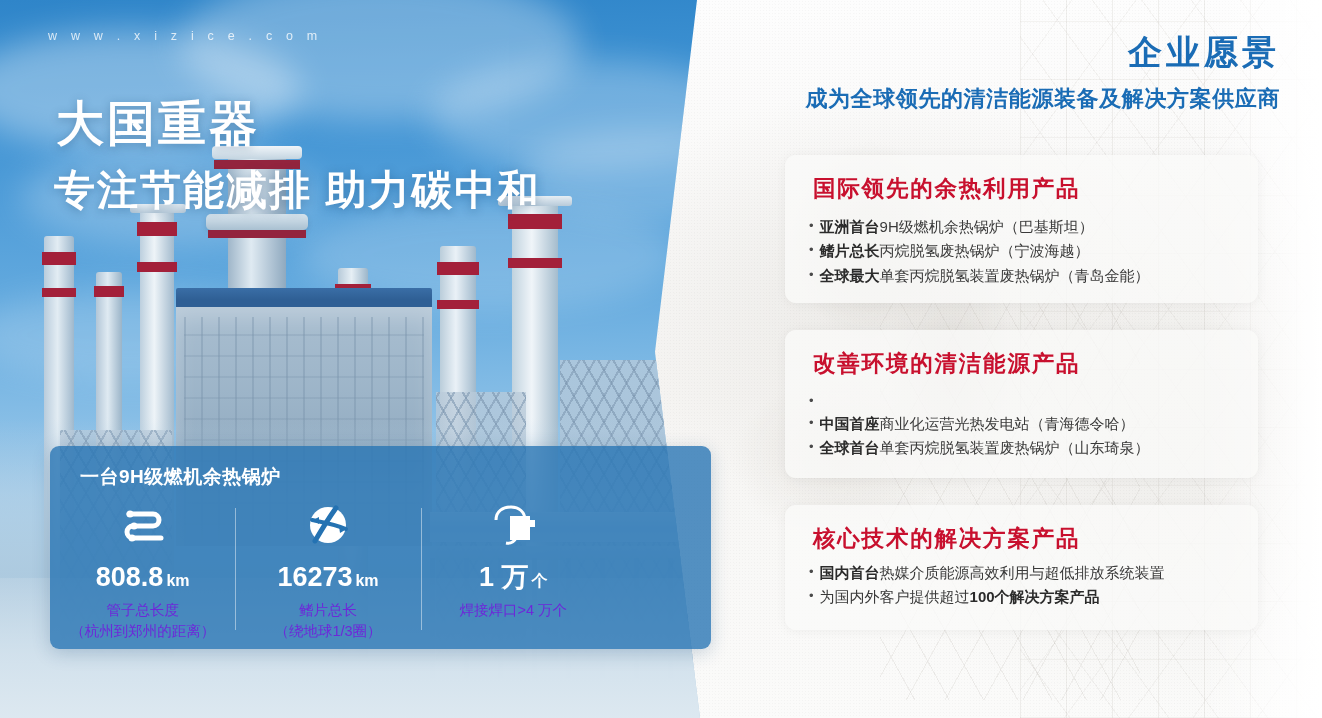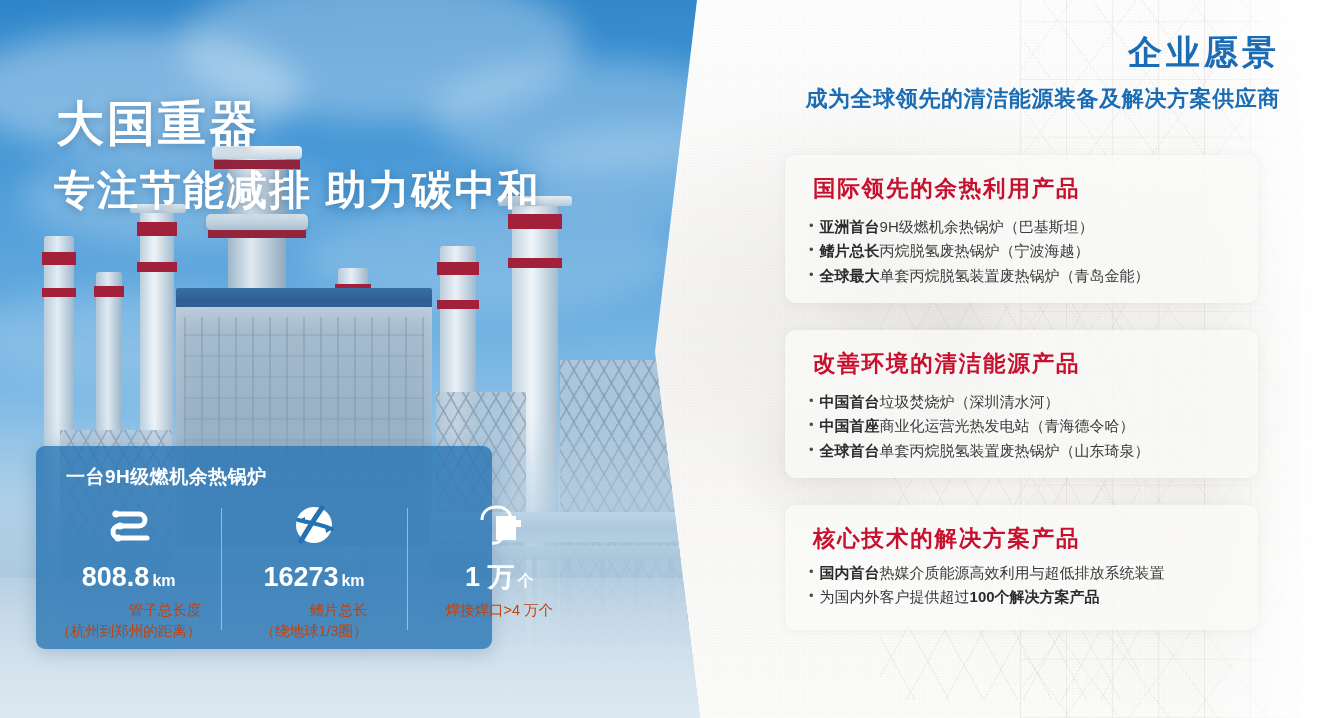--- a/index.html
+++ b/index.html
@@ -142,40 +142,40 @@
     text-shadow:0 2px 10px rgba(18,60,104,.35);
   }
   .subheadline {
     position:absolute; left:54px; top:170px; z-index:6; color:#ffffff;
     font-weight:bold; font-size:41px; letter-spacing:2px; line-height:1;
     text-shadow:0 2px 10px rgba(18,60,104,.35);
   }
 
   
   .stats {
-    position:absolute; left:36px; top:446px; width:456px; height:203px; z-index:7;
+    position:absolute; left:50px; top:446px; width:661px; height:203px; z-index:7;
     background:rgba(36,114,178,.78);
     border-radius:9px;
     box-shadow:0 4px 18px rgba(22,70,115,.22);
   }
   .stats-title {
     position:absolute; left:30px; top:18px; color:#ffffff;
     font-weight:bold; font-size:19px; letter-spacing:.5px;
   }
   .stats-row { position:absolute; left:0; top:56px; width:556px; height:150px; display:flex; }
   .stat { position:relative; flex:1; display:flex; flex-direction:column; align-items:center; }
   .stat + .stat::before {
     content:""; position:absolute; left:0; top:6px; width:1px; height:122px;
     background:rgba(255,255,255,.45);
   }
   .stat-icon { height:46px; display:flex; align-items:center; justify-content:center; }
   .stat-icon svg { display:block; }
   .stat-value { margin-top:16px; color:#ffffff; font-weight:bold; font-size:27px; line-height:1; white-space:nowrap; }
   .stat-value .unit { font-size:16px; font-weight:bold; margin-left:3px; }
-  .stat-cap  { margin-top:9px; color:#c2410c; font-size:14.5px; line-height:1.45; text-align:right; white-space:nowrap; }
+  .stat-cap  { margin-top:9px; color:#6d28d9; font-size:14.5px; line-height:1.45; text-align:center; white-space:nowrap; }
 
   
   .r-title {
     position:absolute; right:42px; top:30px; z-index:5;
     color:#1a6cb5; font-weight:bold; font-size:34px; letter-spacing:4px;
   }
   .r-sub {
     position:absolute; right:42px; top:84px; z-index:5;
     color:#1a6cb5; font-weight:bold; font-size:22px; letter-spacing:.6px;
   }
@@ -281,20 +281,21 @@
 
       <div class="pipe-deck"></div>
       <div class="pipe-deck2"></div>
       <div class="deck-legs"></div>
     </div>
 
     <div class="ground"></div>
     <div class="ground2"></div>
   </div>
 
+  <div class="watermark">w w w . x i z i c e . c o m</div>
   <div class="headline">大国重器</div>
   <div class="subheadline">专注节能减排  助力碳中和</div>
 
   <div class="stats">
     <div class="stats-title">一台9H级燃机余热锅炉</div>
     <div class="stats-row">
 
       <div class="stat">
         <div class="stat-icon">
           <svg width="52" height="40" viewBox="0 0 52 40" fill="none" stroke="#fff" stroke-width="5" stroke-linecap="round">
@@ -364,21 +365,20 @@
           <span><b>全球最大</b><span>单套丙烷脱氢装置废热锅炉（青岛金能）</span></span>
         </div>
     </div>
   </div>
 
   <div class="card card2">
     <div class="card-h">改善环境的清洁能源产品</div>
     <div class="bullets">
       <div class="bullet">
           <span class="dot">•</span>
-          <span><b>中国首台</b><span>垃圾焚烧炉（深圳清水河）</span></span>
         </div>
       <div class="bullet">
           <span class="dot">•</span>
           <span><b>中国首座</b><span>商业化运营光热发电站（青海德令哈）</span></span>
         </div>
       <div class="bullet">
           <span class="dot">•</span>
           <span><b>全球首台</b><span>单套丙烷脱氢装置废热锅炉（山东琦泉）</span></span>
         </div>
     </div>

